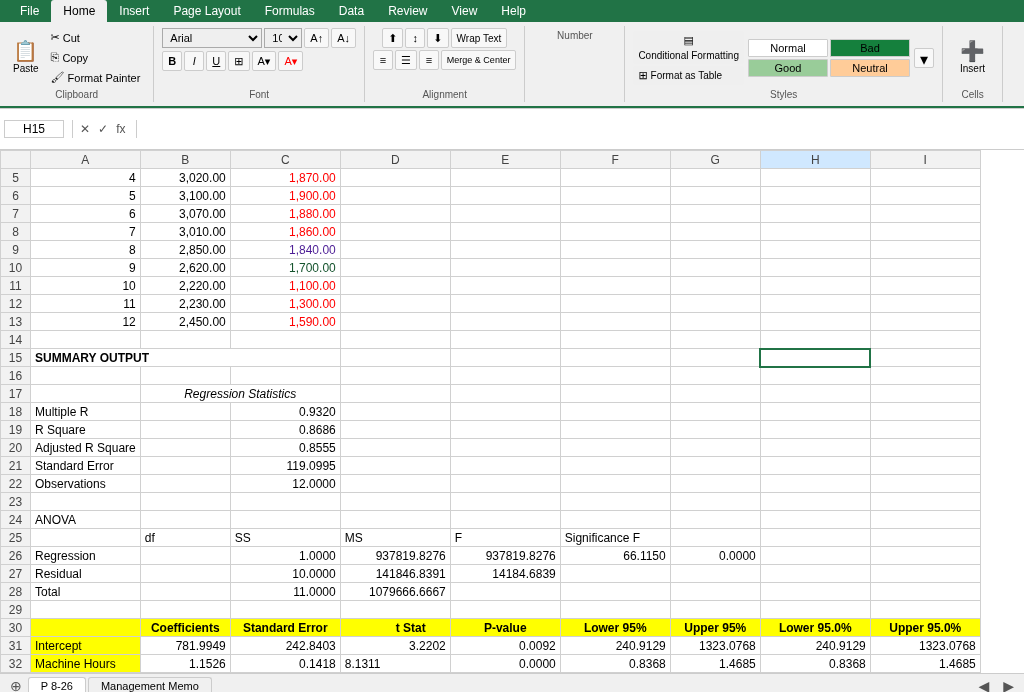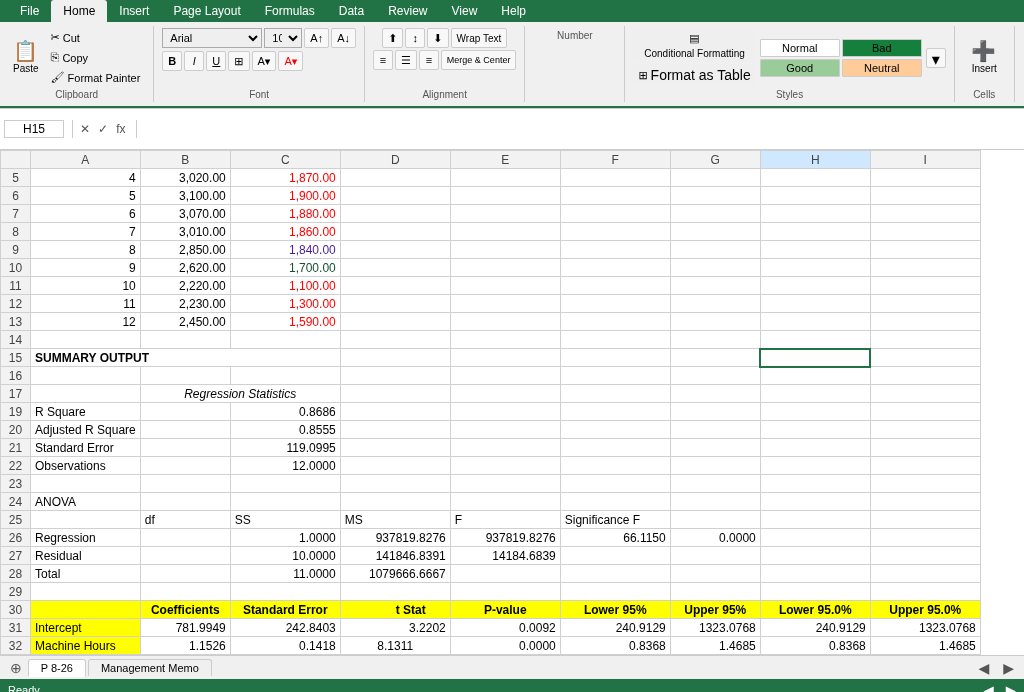--- a/index.html
+++ b/index.html
@@ -166,21 +166,21 @@
 
     <div class="ribbon-group" style="min-width:220px;">
       <div class="ribbon-group-inner" style="flex-direction:row; align-items:center; gap:4px;">
         <div style="display:flex; flex-direction:column; gap:2px;">
           <button class="ribbon-btn-small" style="flex-direction:column; min-height:24px;">
             <span>▤</span>
             <span style="font-size:10px;">Conditional Formatting</span>
           </button>
           <button class="ribbon-btn-small">
             <span>⊞</span>
-            <span style="font-size:14px;">Format as Table</span>
+            <span style="font-size:10px;">Format as Table</span>
           </button>
         </div>
         <div class="styles-grid">
           <button class="style-btn style-normal">Normal</button>
           <button class="style-btn style-bad">Bad</button>
           <button class="style-btn style-good">Good</button>
           <button class="style-btn style-neutral">Neutral</button>
         </div>
         <button class="fmt-btn" style="align-self:center; font-size:16px;">▾</button>
       </div>
@@ -376,20 +376,32 @@
             <td></td>
             <td colspan="2" style="font-style: italic; text-align: center;">Regression Statistics</td>
             <td></td>
             <td></td>
             <td></td>
             <td></td>
             <td></td>
             <td></td>
           </tr>
           <tr>
+            <th class="row-header row-num">18</th>
+            <td>Multiple R</td>
+            <td></td>
+            <td style="text-align: right;">0.9320</td>
+            <td></td>
+            <td></td>
+            <td></td>
+            <td></td>
+            <td></td>
+            <td></td>
+          </tr>
+          <tr>
             <th class="row-header row-num">19</th>
             <td>R Square</td>
             <td></td>
             <td style="text-align: right;">0.8686</td>
             <td></td>
             <td></td>
             <td></td>
             <td></td>
             <td></td>
             <td></td>
@@ -536,21 +548,21 @@
             <td style="text-align: right;">240.9129</td>
             <td style="text-align: right;">1323.0768</td>
             <td style="text-align: right;">240.9129</td>
             <td style="text-align: right;">1323.0768</td>
           </tr>
           <tr>
             <th class="row-header row-num">32</th>
             <td style="background: rgb(255, 255, 0);">Machine Hours</td>
             <td style="text-align: right;">1.1526</td>
             <td style="text-align: right;">0.1418</td>
-            <td style="text-align: center;">8.1311</td>
+            <td style="text-align: left;">8.1311</td>
             <td style="text-align: right;">0.0000</td>
             <td style="text-align: right;">0.8368</td>
             <td style="text-align: right;">1.4685</td>
             <td style="text-align: right;">0.8368</td>
             <td style="text-align: right;">1.4685</td>
           </tr>
         </tbody>
     </table>
   </div>
 </div>

